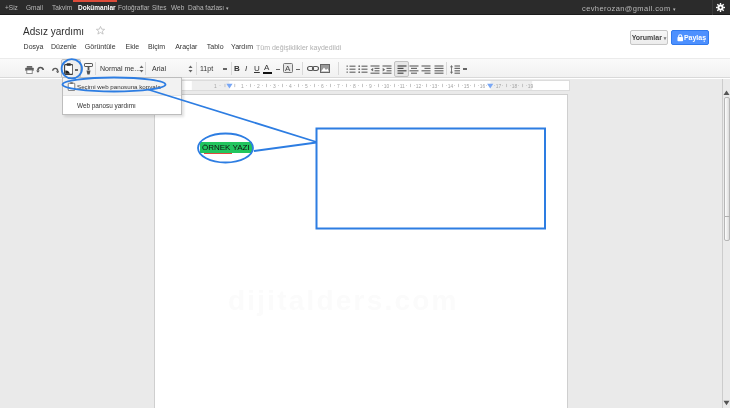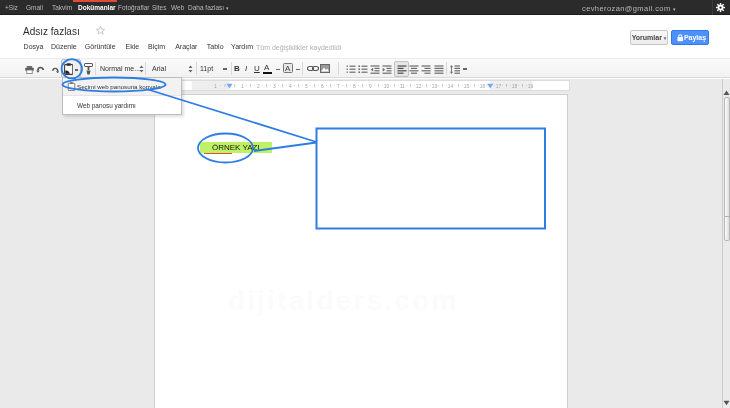--- a/index.html
+++ b/index.html
@@ -22,21 +22,21 @@
 .ticon{position:absolute;top:0}
 .tsep{position:absolute;top:3px;width:1px;height:13px;background:#d9d9d9}
 .ttext{position:absolute;font-size:7px;color:#333;top:6px}
 .tbtn-open{position:absolute;left:61px;top:0px;width:20px;height:19px;background:#eee;border:1px solid #c0c0c0;border-radius:2px}
 .selbox{position:absolute;left:394px;top:1.5px;width:15px;height:16px;background:#e7e7e7;border:1px solid #c2c2c2;border-radius:2px}
 
 #canvas{position:absolute;left:0;top:79px;width:730px;height:329px;background:#eaeaea}
 #ruler{position:absolute;left:154px;top:0.5px;width:416px;height:11px;background:#fff;border:1px solid #dcdcdc}
 #page{position:absolute;left:154px;top:15px;width:414px;height:314px;background:#fff;border:1px solid #cfcfcf;border-bottom:none}
 #wmark{position:absolute;left:73px;top:190px;font-size:28px;font-weight:bold;color:#fbfbfb;letter-spacing:2.2px}
-#ornek{position:absolute;left:45px;top:47px;font-size:8px;color:#111;background:#bef264;padding:0 12px;line-height:11px}
+#ornek{position:absolute;left:45px;top:47px;font-size:8px;color:#111;background:#22c55e;padding:0 2px;line-height:11px}
 #redline{position:absolute;left:49px;top:58px;width:28px;height:1px;background:#e04a3f}
 #boxtext{position:absolute;left:185px;top:58px;width:205px;font-size:10px;line-height:11.8px;color:#44a1f1}
 
 #sbline{position:absolute;left:722px;top:0;width:1px;height:329px;background:#cccccc}
 #sbthumb{position:absolute;left:724px;top:18px;width:6px;height:144px;background:linear-gradient(90deg,#fdfdfd,#dcdcdc);border:1px solid #b6b6b6;border-radius:2px}
 
 #menu{position:absolute;left:62px;top:77px;width:120px;height:38px;background:#fff;border:1px solid #bdbdbd;box-shadow:1.5px 1.5px 2.5px rgba(0,0,0,0.12);}
 #menu .it1{position:absolute;left:0;top:0;width:100%;height:17px;background:#f2f2f2;font-size:6.2px;color:#333;line-height:17px;padding-left:14px;white-space:nowrap}
 #menu .sep{position:absolute;left:0;top:17px;width:100%;height:1px;background:#e6e6e6}
 #menu .it2{position:absolute;left:0;top:18px;width:100%;height:20px;font-size:6.4px;color:#333;line-height:20px;padding-left:14px;white-space:nowrap}
@@ -70,21 +70,21 @@
           <rect x="5.1" y="9.6" width="1.8" height="2.4"></rect>
     <rect x="0" y="5.1" width="2.4" height="1.8"></rect>
           <rect x="9.6" y="5.1" width="2.4" height="1.8"></rect>
         </g>
       </g>
     <circle cx="6" cy="6" r="1.5" fill="#2b2b2b"></circle>
   </svg>
 </div>
 
 <div id="titlerow">
-  <div id="doctitle">Adsız fazlası</div>
+  <div id="doctitle">Adsız yardımı</div>
   <svg style="position:absolute;left:96px;top:10px" width="9" height="9" viewBox="0 0 10 10">
     <path d="M5 0.5 L6.3 3.5 L9.6 3.7 L7 5.8 L7.9 9 L5 7.2 L2.1 9 L3 5.8 L0.4 3.7 L3.7 3.5 Z" fill="none" stroke="#bbb" stroke-width="0.9"></path>
   </svg>
   <div id="menurow">
     <span style="left:23.6px">Dosya</span>
       <span style="left:51px">Düzenle</span>
       <span style="left:84.8px">Görüntüle</span>
       <span style="left:125.5px">Ekle</span>
       <span style="left:148px">Biçim</span>
       <span style="left:175.2px">Araçlar</span>

